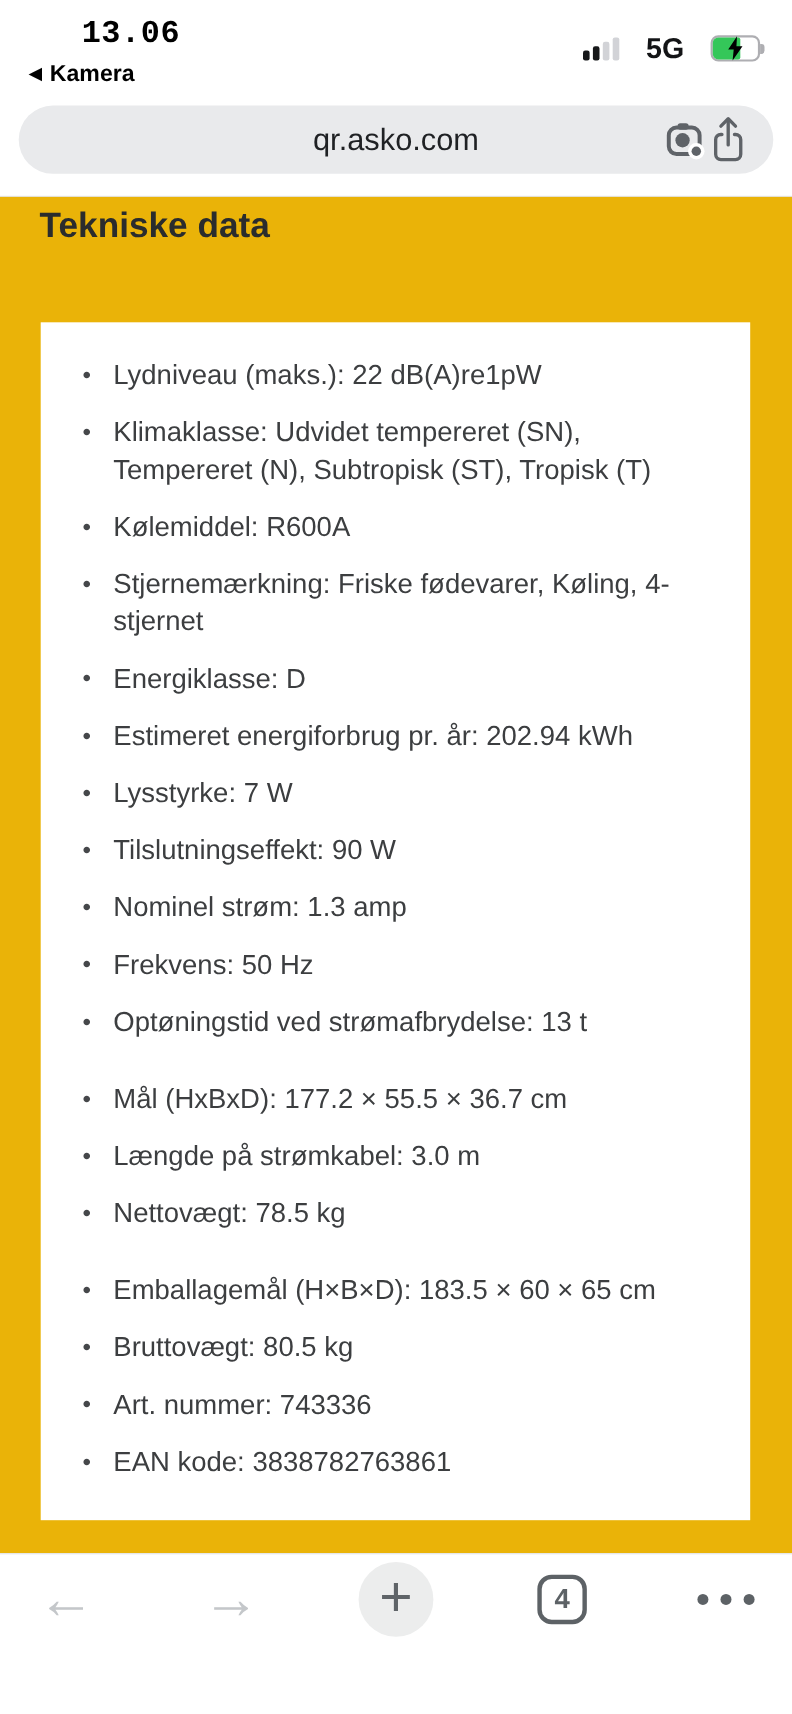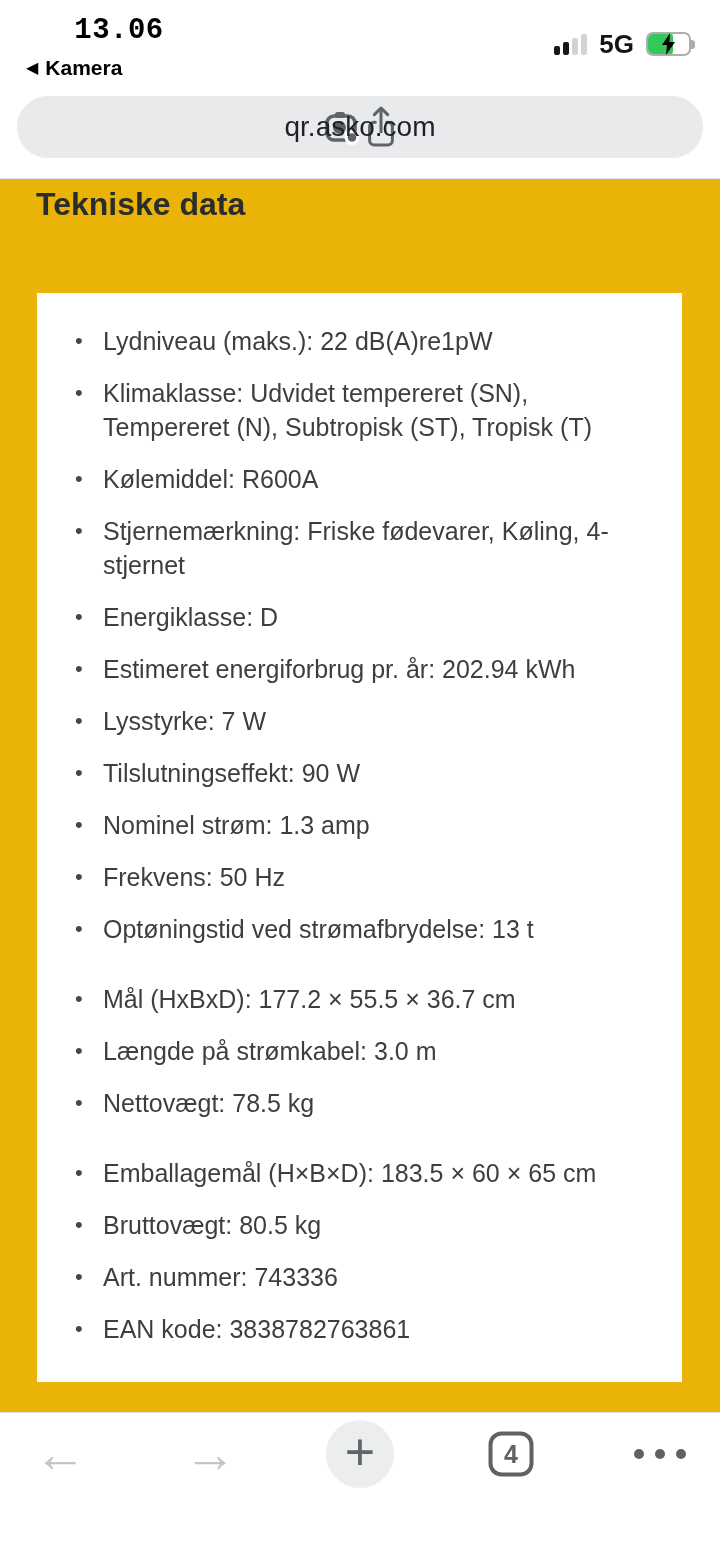--- a/index.html
+++ b/index.html
@@ -21,21 +21,21 @@
     font-family: Liberation Mono, monospace;
   }
   .back-to-app {
     position: absolute; left: 26px; top: 56px;
     font-size: 21px; font-weight: 600; color: #000;
     display: flex; align-items: center; gap: 7px;
   }
   .back-to-app .tri { font-size: 16px; line-height: 1; }
   .status-right {
     position: absolute; right: 22px; top: 28px; height: 32px;
-    display: flex; align-items: center; gap: 12px;
+    display: flex; align-items: center; gap: 24px;
   }
   .signal { display: flex; align-items: flex-end; gap: 3px; height: 22px; }
   .signal i { display: block; width: 6px; border-radius: 2px; }
   .signal i:nth-child(1) { height: 9px;  background: #17181a; }
   .signal i:nth-child(2) { height: 13px; background: #17181a; }
   .signal i:nth-child(3) { height: 17px; background: #d2d3d7; }
   .signal i:nth-child(4) { height: 21px; background: #d2d3d7; }
   .network { font-size: 26px; font-weight: 600; color: #131416; }
   .battery { position: relative; width: 52px; height: 24px; }
   .battery .shell {
@@ -49,21 +49,21 @@
   .battery .cap {
     position: absolute; right: 3px; top: 8px; width: 4px; height: 9px;
     background: #aeaeb2; border-radius: 0 3px 3px 0;
   }
   .battery svg { position: absolute; left: 13px; top: 0px; }
 
   
   .urlbar {
     position: absolute; left: 17px; right: 17px; top: 96px; height: 62px;
     background: #e9eaec; border-radius: 31px;
-    display: flex; align-items: center; justify-content: center;
+    display: flex; align-items: center; justify-content: flex-end;
     padding: 0 22px;
   }
   .url-text {
     position: absolute; left: 0; right: 0; text-align: center;
     font-size: 28px; color: #1f2124; pointer-events: none;
   }
   .chrome-top-divider {
     position: absolute; left: 0; right: 0; top: 178px; height: 1px; background: #e3e4e6;
   }
 

